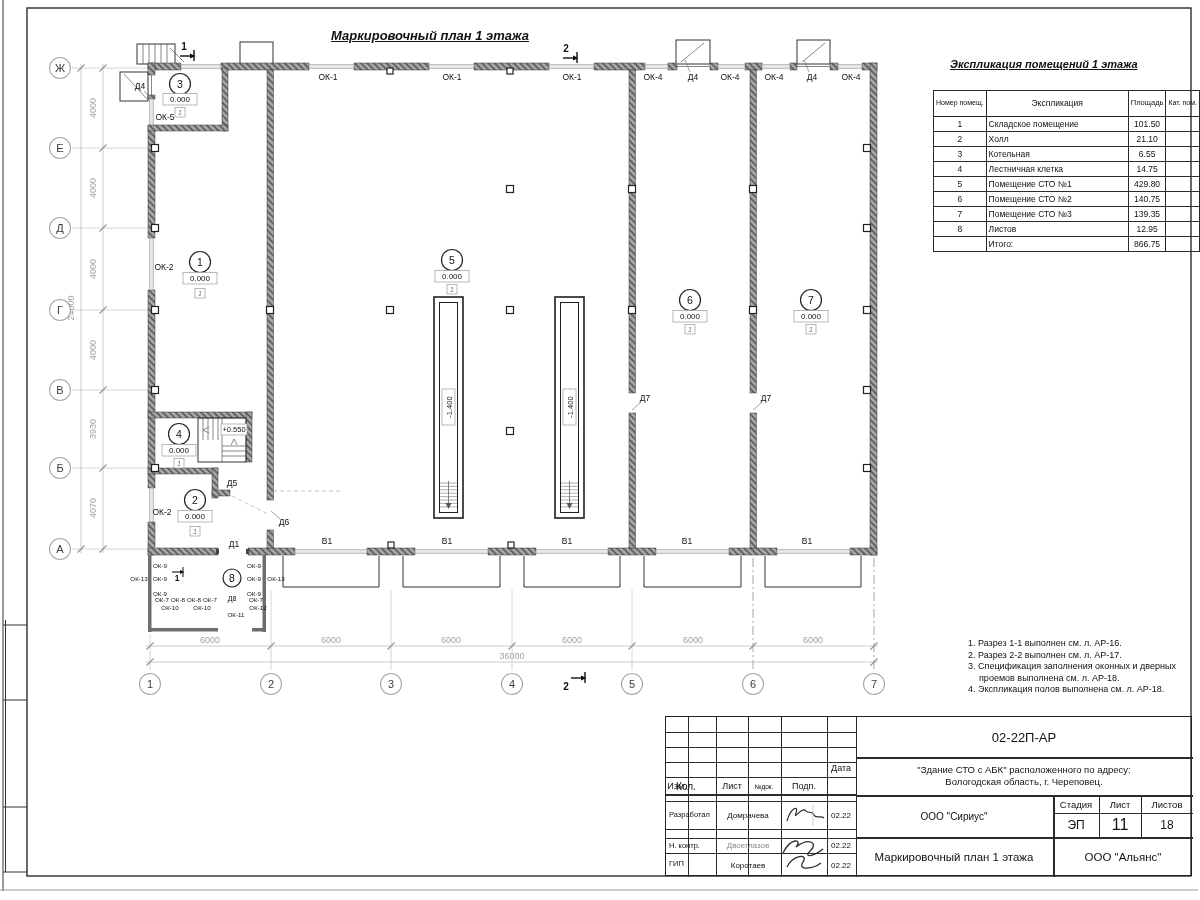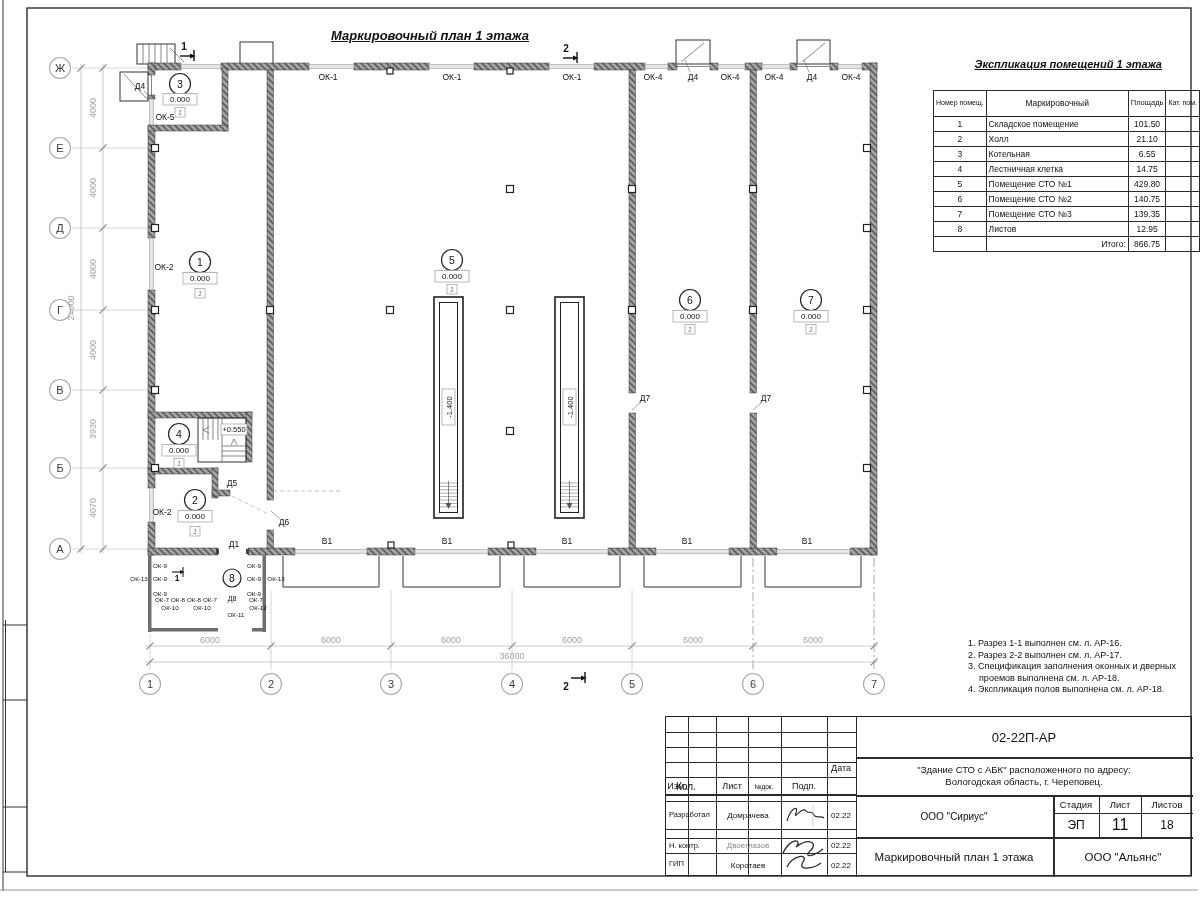--- a/index.html
+++ b/index.html
@@ -36,26 +36,26 @@
   .lr{font-size:10.5px;fill:#111;text-anchor:middle}
   .lv{font-size:8px;fill:#111;text-anchor:middle}
   .lp{font-size:7.5px;fill:#111;text-anchor:middle}
   .lf{font-size:7px;fill:#777;font-style:italic;text-anchor:middle}
   .lx{font-size:10px;font-weight:bold;fill:#111;text-anchor:middle}
 
   
   .title-main{font-style:italic;font-weight:bold;font-size:13px;text-decoration:underline;
               text-align:center;white-space:nowrap}
   .title-sched{font-style:italic;font-weight:bold;font-size:11px;text-decoration:underline;
-               text-align:right;white-space:nowrap}
+               text-align:left;white-space:nowrap}
   table.sched{border-collapse:collapse;border:1.6px solid #222;font-size:8.5px}
   table.sched td{border:1px solid #2b2b2b;height:14px;padding:0 2px;white-space:nowrap}
   table.sched tr.head td{border-bottom:1.7px solid #222;text-align:center;line-height:8.5px}
   table.sched td.c{text-align:center}
-  table.sched td.r{text-align:right}
+  table.sched td.r{}
   table.sched tr.tot td{border-top:1.7px solid #222}
   .notes{font-size:9px;line-height:11.6px;white-space:nowrap}
   .notes .ind{padding-left:11px}
 
   #tblock{border:1.6px solid #222;box-sizing:border-box}
   #tblock .vl{position:absolute;width:1.1px;background:#2b2b2b}
   #tblock .hl{position:absolute;height:1.1px;background:#2b2b2b}
   #tblock .t{position:absolute;white-space:nowrap}
   .ctr{text-align:right;transform:translate(-50%,-50%)}
 </style>
@@ -490,21 +490,21 @@
 <table class="sched abs" style="left:933px;top:90px">
   <colgroup>
         <col style="width:29px">
         <col style="width:158px">
         <col style="width:34px">
         <col style="width:22px">
       </colgroup>
   <tbody>
         <tr class="head" style="height:26px">
     <td style="font-size:7px">Номер помещ.</td>
-    <td>Маркировочный</td>
+    <td>Экспликация</td>
     <td style="font-size:7.5px">Площадь</td>
     <td style="font-size:7px">Кат. пом.</td>
   </tr>
   <tr>
           <td class="c">1</td>
           <td>Складское помещение</td>
           <td class="c">101.50</td>
           <td></td>
         </tr>
   <tr>

